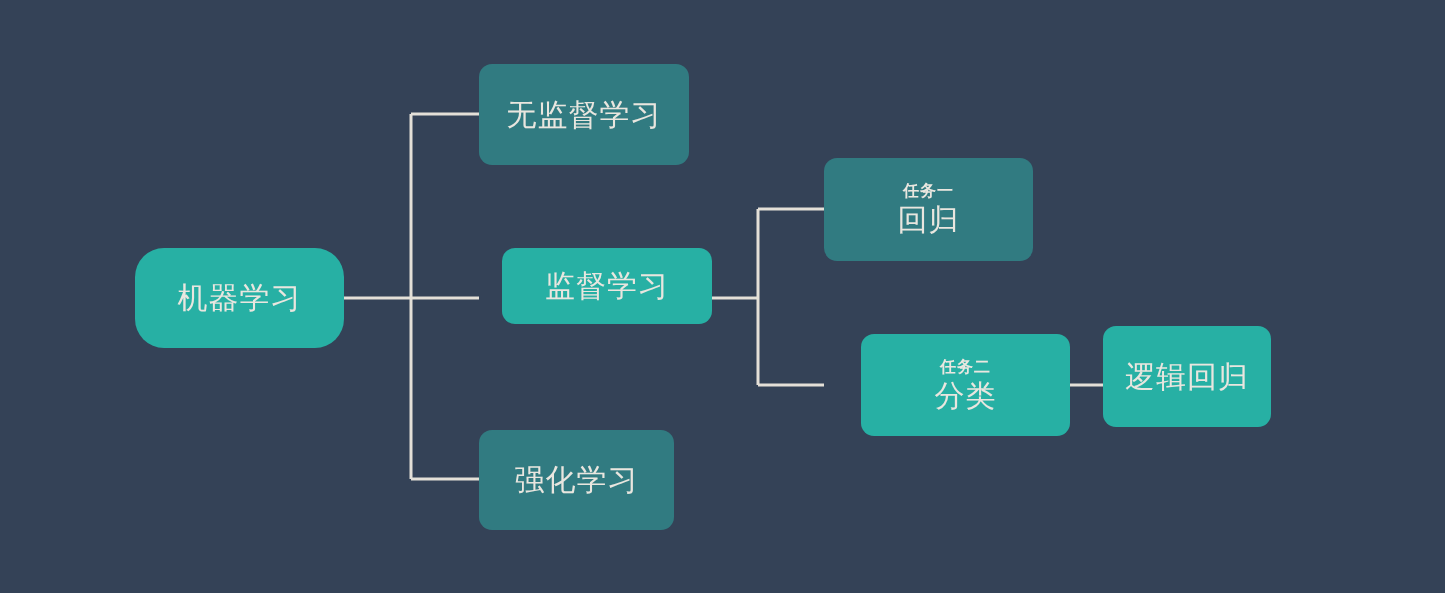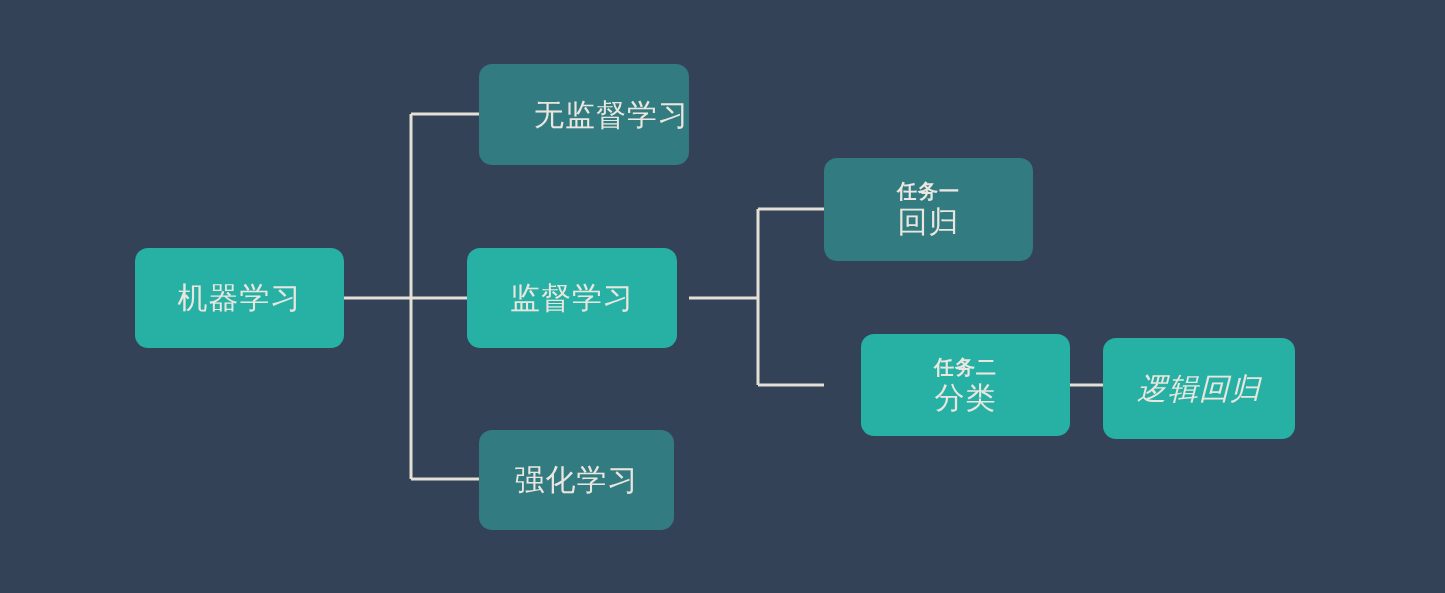--- a/index.html
+++ b/index.html
@@ -39,21 +39,21 @@
   .node-bright { background: #27b0a4; }
   .node-muted  { background: #317b81; }
 
   .node-label {
     font-size: 30px;
     font-weight: 400;
     letter-spacing: 1px;
     color: #e9e6df;
   }
   .node-sublabel {
-    font-size: 20px;
+    font-size: 16px;
     font-weight: 700;
     letter-spacing: 1px;
     color: #eae7e0;
     margin-bottom: 4px;
   }
   .node-sublabel:empty { display: none; }
 </style>
 </head>
 <body>
 
@@ -67,38 +67,38 @@
         <path d="M 411 479 L 479 479"></path>
         <path d="M 689 298 L 758 298"></path>
         <path d="M 758 209 L 758 385"></path>
         <path d="M 758 209 L 824 209"></path>
         <path d="M 758 385 L 824 385"></path>
         <path d="M 1033 385 L 1103 385"></path>
       </g>
   </svg>
 
   <div id="nodes">
-      <div class="node node-bright" style="left: 135px; top: 248px; width: 209px; height: 100px;">
+      <div class="node node-bright" style="left: 135px; top: 248px; width: 209px; height: 100px; border-radius: 29px;">
         <div class="node-label">机器学习</div>
       </div>
-      <div class="node node-muted" style="left: 479px; top: 64px; width: 210px; height: 101px; align-items: flex-end;">
+      <div class="node node-muted" style="left: 479px; top: 64px; width: 210px; height: 101px;">
         <div class="node-label">无监督学习</div>
       </div>
-      <div class="node node-bright" style="left: 467px; top: 248px; width: 210px; height: 100px;">
+      <div class="node node-bright" style="left: 502px; top: 248px; width: 210px; height: 76px;">
         <div class="node-label">监督学习</div>
       </div>
       <div class="node node-muted" style="left: 479px; top: 430px; width: 195px; height: 100px;">
         <div class="node-label">强化学习</div>
       </div>
       <div class="node node-muted" style="left: 824px; top: 158px; width: 209px; height: 103px;">
         <div class="node-sublabel">任务一</div>
         <div class="node-label">回归</div>
       </div>
       <div class="node node-bright" style="left: 824px; top: 334px; width: 209px; height: 102px; margin-left: 37px;">
         <div class="node-sublabel">任务二</div>
         <div class="node-label">分类</div>
       </div>
-      <div class="node node-bright" style="left: 1103px; top: 338px; width: 192px; height: 101px; font-style: italic;">
+      <div class="node node-bright" style="left: 1103px; top: 326px; width: 168px; height: 101px;">
         <div class="node-label">逻辑回归</div>
       </div>
     </div>
 
 </div>
 
 </body></html>

